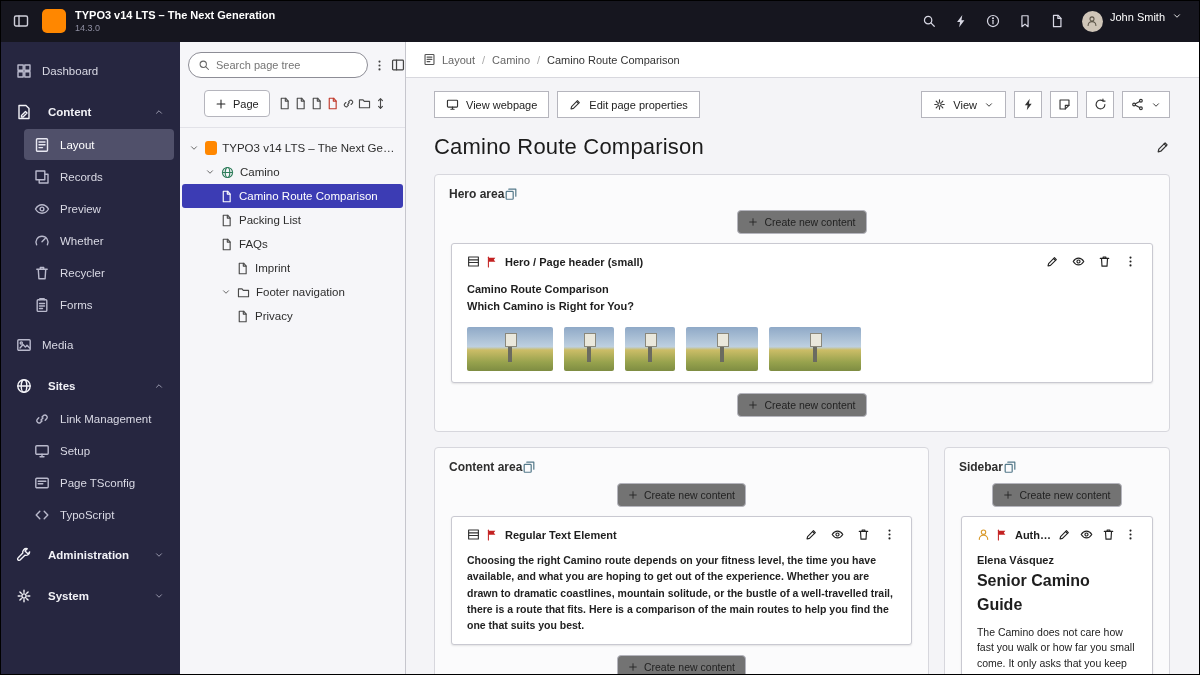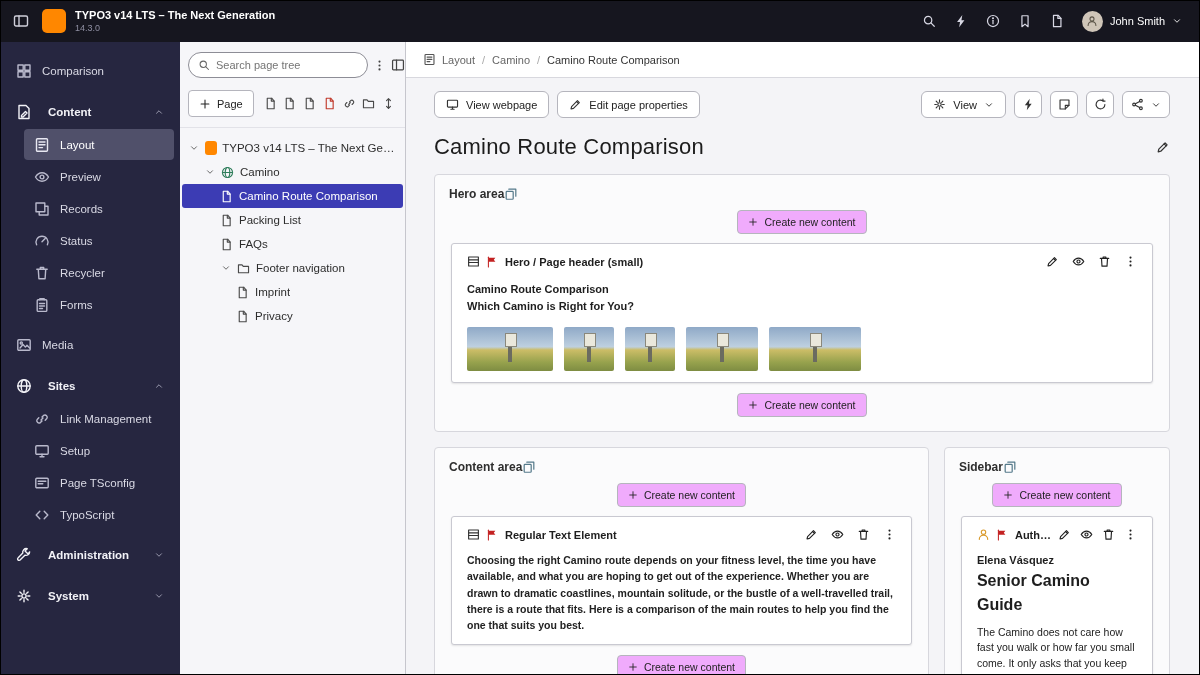--- a/index.html
+++ b/index.html
@@ -12,21 +12,21 @@
 
   
   .topbar{flex:0 0 42px;background:#16161f;color:#fff;display:flex;align-items:center;padding-right:10px}
   .tb-toggle{width:42px;height:42px;display:flex;align-items:center;justify-content:center;color:#cfcfda;cursor:pointer}
   .brand{display:flex;align-items:center;gap:9px}
   .logo{width:24px;height:24px;border-radius:5px;background:#ff8700;display:flex;align-items:center;justify-content:center;color:#fff;font-weight:bold;font-size:11px}
   .tb-title{font-size:11px;font-weight:bold;line-height:1.25;white-space:nowrap}
   .tb-version{font-size:9px;color:#8f8fa2;font-weight:normal}
   .tb-right{margin-left:auto;display:flex;align-items:center;gap:2px}
   .tb-icon{width:30px;height:30px;border-radius:3px;display:flex;align-items:center;justify-content:center;color:#d8d8e4;cursor:pointer}
-  .tb-user{display:flex;align-items:center;gap:7px;padding:0 8px;font-size:11px;cursor:pointer;white-space:nowrap}
+  .tb-user{display:flex;gap:7px;padding:0 8px;font-size:11px;cursor:pointer;white-space:nowrap}
   .avatar{width:21px;height:21px;border-radius:50%;background:#cfc5b8;color:#5a5347;display:flex;align-items:center;justify-content:center}
 
   
   .main-row{flex:1;display:flex;min-height:0}
 
   
   .modulemenu{width:180px;background:#262640;color:#d9d9e4;font-size:11.5px;padding:12px 0 0;overflow:hidden;flex:0 0 180px}
   .mm-item{display:flex;align-items:center;gap:10px;height:33px;padding:0 16px;cursor:pointer;color:#d9d9e4}
   .mm-item .mi{color:#b9b9cc;flex:0 0 16px}
   .mm-head{display:flex;align-items:center;gap:16px;height:33px;padding:0 16px;cursor:pointer;color:#f2f2f7;font-weight:bold;margin-top:8px}
@@ -34,21 +34,21 @@
   .mm-sub .mm-item{margin:1px 6px 1px 24px;padding:0 10px;border-radius:4px;height:31px}
   .mm-sub .mm-item.selected{background:#50506a;color:#fff}
   .mm-sub .mm-item.selected .mi{color:#e8e8f2}
 
   
   .pagetree{width:226px;flex:0 0 226px;background:#f6f6f9;border-right:1px solid #c6c6cd;display:flex;flex-direction:column;font-size:11.5px;color:#2d2d2d}
   .pt-top{display:flex;align-items:center;gap:5px;padding:10px 8px 8px}
   .pt-search{flex:1;display:flex;align-items:center;gap:6px;background:#fff;border:1px solid #8d8d96;border-radius:14px;height:17px;padding:12px 9px;color:#666}
   .pt-search input{border:0;outline:0;flex:1;min-width:0;font-size:11px;font-family:"Liberation Sans",sans-serif;background:transparent;color:#333}
   .pt-iconbtn{width:24px;height:24px;display:flex;align-items:center;justify-content:center;color:#444;cursor:pointer;border-radius:3px}
-  .pt-toolbar{display:flex;align-items:center;gap:3px;padding:4px 8px 10px;border-bottom:1px solid #e2e2e8}
+  .pt-toolbar{display:flex;align-items:center;gap:3px;padding:4px 24px 10px;border-bottom:1px solid #e2e2e8}
   .btn-page{display:inline-flex;align-items:center;gap:6px;background:#fff;border:1px solid #b5b5bd;border-radius:4px;height:27px;padding:0 10px;font-size:11px;color:#222;cursor:pointer;margin-right:5px}
   .pt-tool{width:21px;height:24px;display:flex;align-items:center;justify-content:center;color:#4a4a4a;cursor:pointer}
   .pt-tool.red{color:#c0392b}
   .tree{padding:8px 0;overflow:hidden}
   .tnode{display:flex;align-items:center;height:24px;gap:5px;padding-right:6px;cursor:pointer;white-space:nowrap}
   .tnode .chev{flex:0 0 12px;color:#555}
   .tnode .nico{flex:0 0 14px;color:#4a4a4a}
   .tnode .nlabel{overflow:hidden;text-overflow:ellipsis}
   .tnode.selected{background:#3c3cb4;color:#fff;border-radius:3px;margin:0 2px}
   .tnode.selected .nico{color:#fff}
@@ -58,34 +58,34 @@
 
   
   .content{flex:1;min-width:0;display:flex;flex-direction:column;background:#f4f4f7}
   .breadcrumb{flex:0 0 36px;background:#fff;border-bottom:1px solid #d8d8de;display:flex;align-items:center;gap:7px;padding:0 17px;font-size:11px;color:#666}
   .bc-link{cursor:pointer;display:flex;align-items:center;gap:6px}
   .bc-cur{color:#333}
   .bc-sep{color:#aaa}
   .doc{flex:1;overflow:hidden;padding:13px 30px 0 28px;display:flex;flex-direction:column}
   .docheader{display:flex;align-items:center;justify-content:space-between}
   .dh-left,.dh-right{display:flex;align-items:center;gap:8px}
-  .btn{display:inline-flex;align-items:center;gap:7px;background:#fff;border:1px solid #b5b5bd;border-radius:6px;height:27px;padding:0 11px;font-size:11px;color:#222;cursor:pointer;white-space:nowrap}
+  .btn{display:inline-flex;align-items:center;gap:7px;background:#fff;border:1px solid #b5b5bd;border-radius:0;height:27px;padding:0 11px;font-size:11px;color:#222;cursor:pointer;white-space:nowrap}
   .btn .bi{color:#333}
   .icon-btn{width:28px;padding:0;justify-content:center}
   .title-row{display:flex;align-items:center;justify-content:space-between;margin:16px 0 14px}
   h1{font-size:22px;font-weight:500;color:#1c1c1c;letter-spacing:.2px}
   .title-pencil{color:#333;cursor:pointer}
 
   .area{background:#fbfbfc;border:1px solid #d7d7dd;border-radius:4px;margin-bottom:15px}
   .area-head{display:flex;align-items:center;justify-content:flex-start;padding:12px 14px 0}
   .area-title{font-size:12px;font-weight:bold;color:#2e2e2e}
   .paste{color:#557a8a;cursor:pointer}
   .area-body{padding:0 14px 12px}
   .create-row{display:flex;justify-content:center;margin:9px 0}
-  .btn-create{display:inline-flex;align-items:center;gap:6px;background:#f0abfc;border:1px solid #b5b5bd;border-radius:4px;height:24px;padding:0 10px;font-size:10.5px;color:#222;cursor:pointer}
+  .btn-create{display:inline-flex;align-items:center;gap:6px;background:#737373;border:1px solid #b5b5bd;border-radius:4px;height:24px;padding:0 10px;font-size:10.5px;color:#222;cursor:pointer}
 
   .element{background:#fff;border:1px solid #c9c9d1;border-radius:3px;box-shadow:0 1px 2px rgba(0,0,0,.1);padding:11px 15px;margin:8px 2px 10px}
   .el-head{display:flex;align-items:center;gap:7px}
   .el-icons{display:flex;align-items:center;gap:6px;color:#333}
   .flag{color:#c32222}
   .el-title{font-size:11px;font-weight:bold;color:#1e1e1e;flex:1;min-width:0;overflow:hidden;text-overflow:ellipsis;white-space:nowrap}
   .el-actions{display:flex;align-items:center;gap:13px;color:#222}
   .el-actions .act{cursor:pointer}
   .el-text{margin-top:13px;font-size:11px;font-weight:bold;line-height:1.5;color:#1e1e1e}
   .para{margin-top:11px;font-size:10.5px;line-height:1.55;color:#222;font-weight:bold}
@@ -312,21 +312,21 @@
 
   <div class="main-row">
 
     <nav class="modulemenu">
       <div class="mm-item">
         <span class="mi">
             <svg class="ic s16">
               <use href="#i-grid"></use>
             </svg>
           </span>
-        <span>Comparison</span>
+        <span>Dashboard</span>
       </div>
       <div class="mm-head">
         <span class="mi">
             <svg class="ic s16">
               <use href="#i-edit-doc"></use>
             </svg>
           </span>
         <span>Content</span>
         <svg class="ic s10 chev" style="transform:rotate(180deg)">
             <use href="#i-chev"></use>
@@ -337,40 +337,40 @@
           <span class="mi">
               <svg class="ic s16">
                 <use href="#i-layout"></use>
               </svg>
             </span>
           <span>Layout</span>
         </div>
         <div class="mm-item">
           <span class="mi">
               <svg class="ic s16">
+                <use href="#i-layers"></use>
+              </svg>
+            </span>
+          <span>Records</span>
+        </div>
+        <div class="mm-item">
+          <span class="mi">
+              <svg class="ic s16">
                 <use href="#i-eye"></use>
               </svg>
             </span>
           <span>Preview</span>
         </div>
         <div class="mm-item">
           <span class="mi">
               <svg class="ic s16">
-                <use href="#i-layers"></use>
-              </svg>
-            </span>
-          <span>Records</span>
-        </div>
-        <div class="mm-item">
-          <span class="mi">
-              <svg class="ic s16">
                 <use href="#i-gauge"></use>
               </svg>
             </span>
-          <span>Status</span>
+          <span>Whether</span>
         </div>
         <div class="mm-item">
           <span class="mi">
               <svg class="ic s16">
                 <use href="#i-trash"></use>
               </svg>
             </span>
           <span>Recycler</span>
         </div>
         <div class="mm-item">
@@ -557,38 +557,38 @@
           <span class="nlabel">Packing List</span>
         </div>
         <div class="tnode ind3">
           <span class="nico">
               <svg class="ic s13">
                 <use href="#i-file"></use>
               </svg>
             </span>
           <span class="nlabel">FAQs</span>
         </div>
-        <div class="tnode ind3">
-          <svg class="ic s10 chev">
-              <use href="#i-chev"></use>
-            </svg>
-          <span class="nico">
-              <svg class="ic s13">
-                <use href="#i-folder"></use>
-              </svg>
-            </span>
-          <span class="nlabel">Footer navigation</span>
-        </div>
         <div class="tnode ind4">
           <span class="nico">
               <svg class="ic s13">
                 <use href="#i-file"></use>
               </svg>
             </span>
           <span class="nlabel">Imprint</span>
+        </div>
+        <div class="tnode ind3">
+          <svg class="ic s10 chev">
+              <use href="#i-chev"></use>
+            </svg>
+          <span class="nico">
+              <svg class="ic s13">
+                <use href="#i-folder"></use>
+              </svg>
+            </span>
+          <span class="nlabel">Footer navigation</span>
         </div>
         <div class="tnode ind4">
           <span class="nico">
               <svg class="ic s13">
                 <use href="#i-file"></use>
               </svg>
             </span>
           <span class="nlabel">Privacy</span>
         </div>
       </div>

